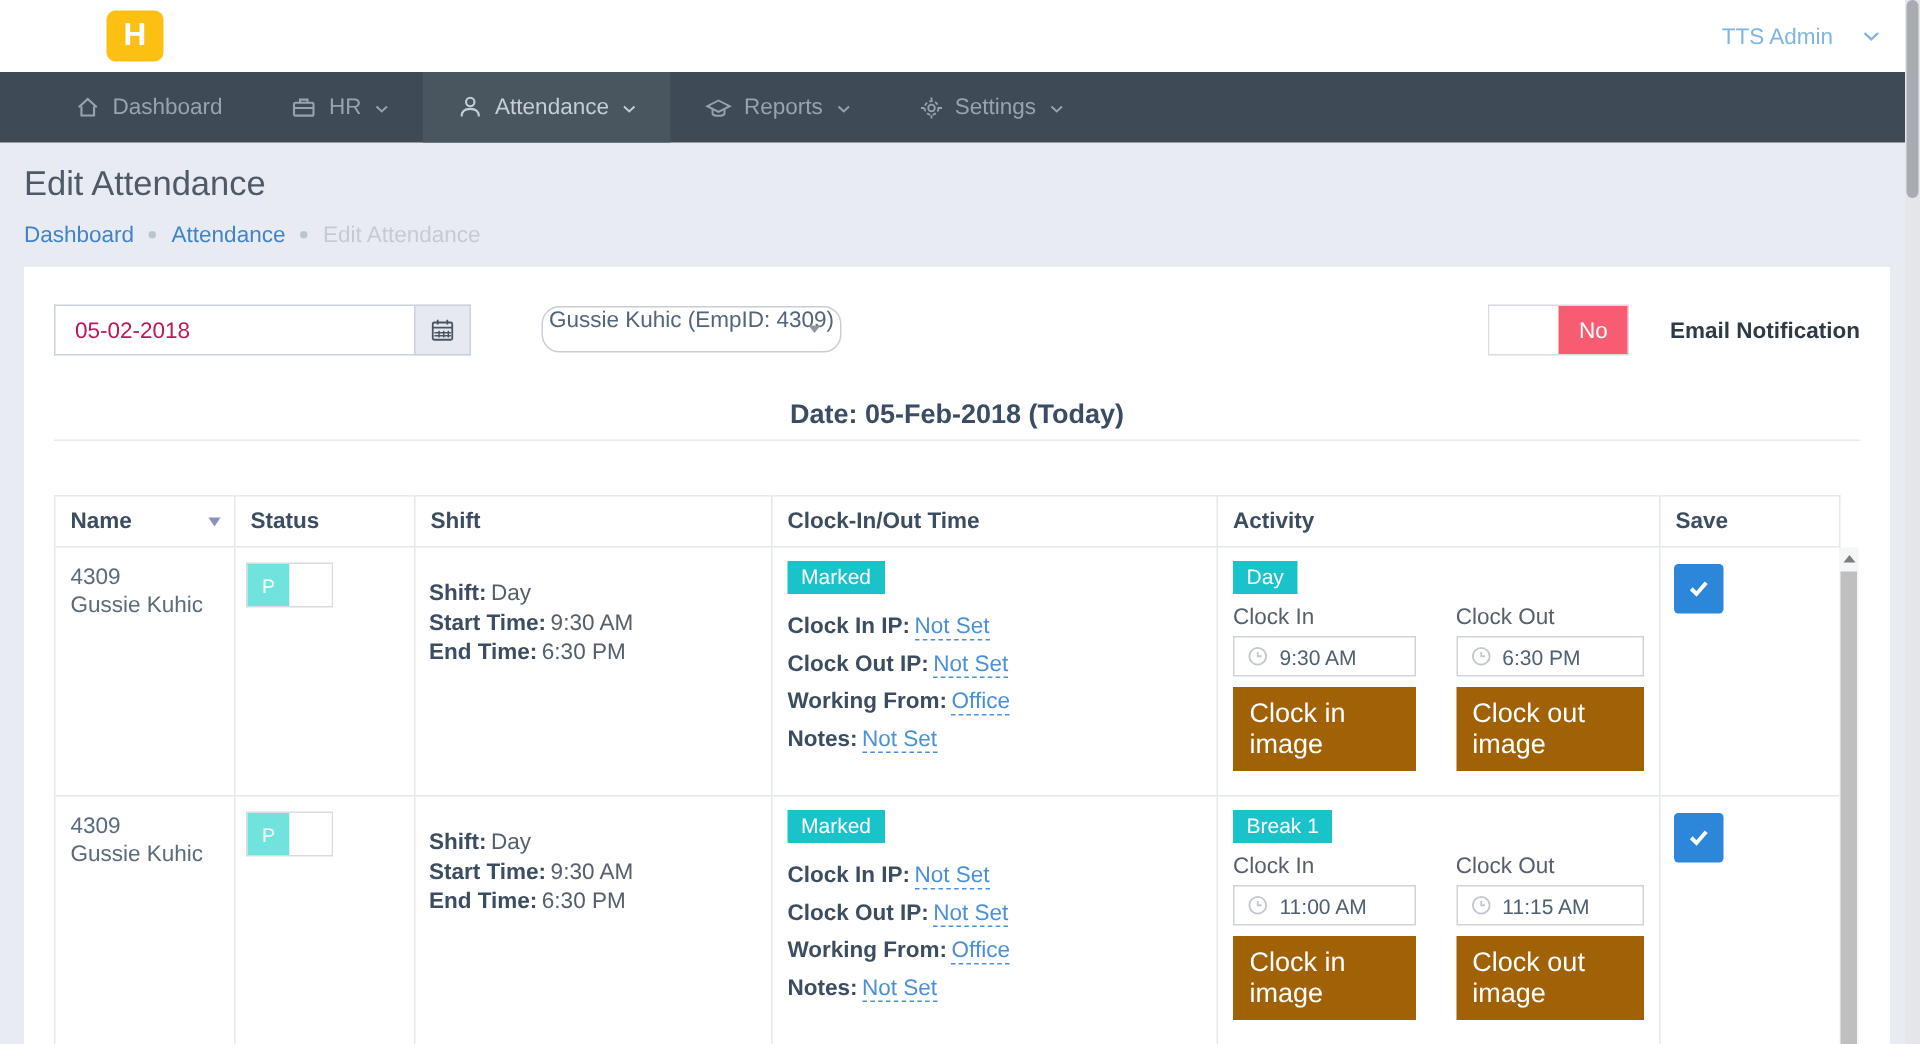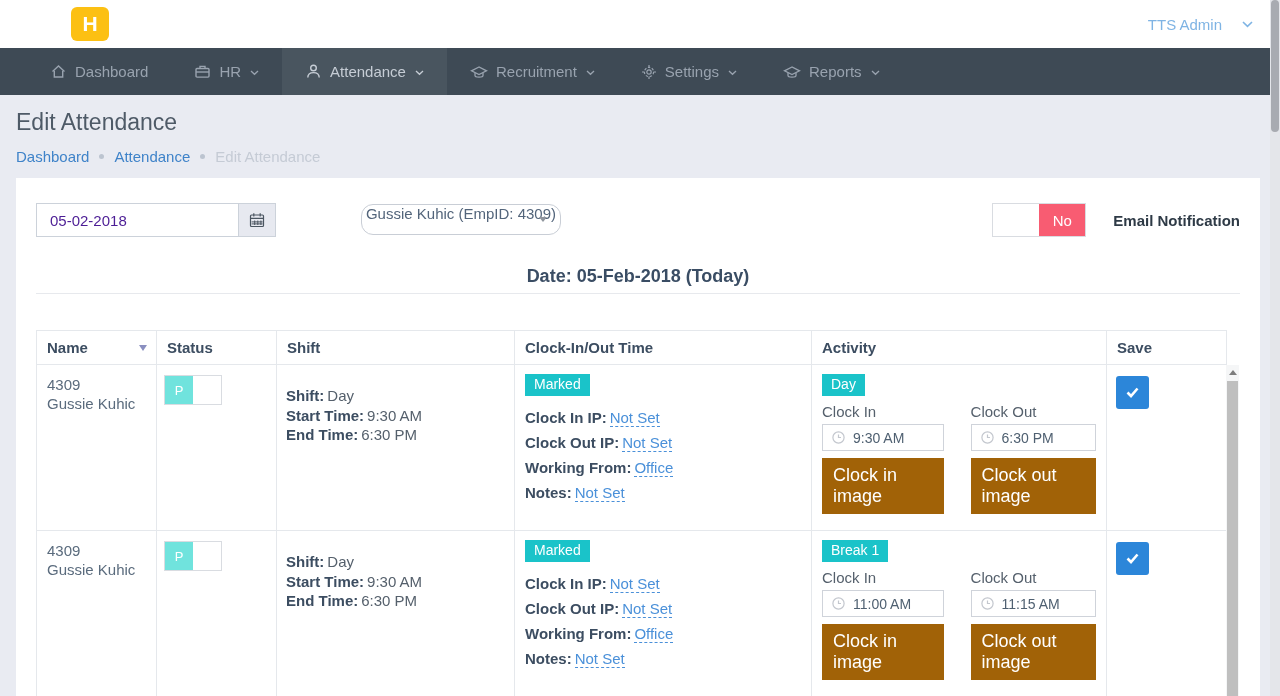--- a/index.html
+++ b/index.html
@@ -29,22 +29,22 @@
   .bc-link { color:#3f83c9; cursor:pointer; }
   .bc-dot { width:5px; height:5px; border-radius:50%; background:#bcc4d0; }
   .bc-cur { color:#c5cbd5; }
 
   .card { position:absolute; top:83px; left:16px; width:1244px; height:520px; background:#fff;
           padding:25px 20px; overflow:hidden; }
 
   
   .controls { position:relative; height:36px; }
   .date-group { position:absolute; left:0; top:0; display:flex; }
-  .date-input { width:202px; height:34px; border:1px solid #ccd2da; border-right:none;
-                font-size:15px; color:#4c1d95; padding-left:13px; outline:none;
+  .date-input { width:240px; height:34px; border:1px solid #ccd2da; border-right:none;
+                font-size:15px; color:#be185d; padding-left:13px; outline:none;
                 font-family:inherit; background:#fff; }
   .date-addon { width:38px; height:34px; background:#e7e9f0; border:1px solid #ccd2da;
                 display:flex; align-items:center; justify-content:center; cursor:pointer; color:#4a5560; }
   .select { position:absolute; left:325px; top:1px; width:200px; height:31px;
             border:1px solid #c9ced6; border-radius:12px; display:flex; 
             justify-content:center; font-size:15px; color:#53657b; cursor:pointer; }
   .select .caret { position:absolute; right:13px; top:12px; width:0; height:0;
                    border-left:4px solid transparent; border-right:4px solid transparent;
                    border-top:5px solid #8f959e; }
   .email-group { position:absolute; right:0; top:0; display:flex; align-items:center; gap:27px; }
@@ -153,42 +153,32 @@
     <span>Attendance</span>
     <svg class="chev" width="9" height="6" viewBox="0 0 9 6">
         <polyline points="1,1 4.5,4.3 8,1" fill="none" stroke="currentColor" stroke-width="1.3"></polyline>
       </svg>
   </div>
   <div class="nav-item">
     <svg width="18" height="16" viewBox="0 0 18 16" fill="none" stroke="currentColor" stroke-width="1.3">
         <polygon points="9,3 1.5,6.8 9,10.6 16.5,6.8"></polygon>
         <path d="M5 8.8 V11.6 C5 12.5 7 13.2 9 13.2 C11 13.2 13 12.5 13 11.6 V8.8"></path>
       </svg>
-    <span>Recruitment</span>
+    <span>Reports</span>
     <svg class="chev" width="9" height="6" viewBox="0 0 9 6">
         <polyline points="1,1 4.5,4.3 8,1" fill="none" stroke="currentColor" stroke-width="1.3"></polyline>
       </svg>
   </div>
   <div class="nav-item">
     <svg width="16" height="16" viewBox="0 0 16 16" fill="none" stroke="currentColor" stroke-width="1.2">
         <circle cx="8" cy="8" r="2.2"></circle>
         <circle cx="8" cy="8" r="4.6" stroke-dasharray="2.4 1.6"></circle>
         <path d="M8 1v2.2 M8 12.8V15 M1 8h2.2 M12.8 8H15"></path>
       </svg>
     <span>Settings</span>
-    <svg class="chev" width="9" height="6" viewBox="0 0 9 6">
-        <polyline points="1,1 4.5,4.3 8,1" fill="none" stroke="currentColor" stroke-width="1.3"></polyline>
-      </svg>
-  </div>
-  <div class="nav-item">
-    <svg width="18" height="16" viewBox="0 0 18 16" fill="none" stroke="currentColor" stroke-width="1.3">
-        <polygon points="9,3 1.5,6.8 9,10.6 16.5,6.8"></polygon>
-        <path d="M5 8.8 V11.6 C5 12.5 7 13.2 9 13.2 C11 13.2 13 12.5 13 11.6 V8.8"></path>
-      </svg>
-    <span>Reports</span>
     <svg class="chev" width="9" height="6" viewBox="0 0 9 6">
         <polyline points="1,1 4.5,4.3 8,1" fill="none" stroke="currentColor" stroke-width="1.3"></polyline>
       </svg>
   </div>
 </div>
 
 <div class="content">
   <div class="page-title">Edit Attendance</div>
 
   <div class="breadcrumb">

